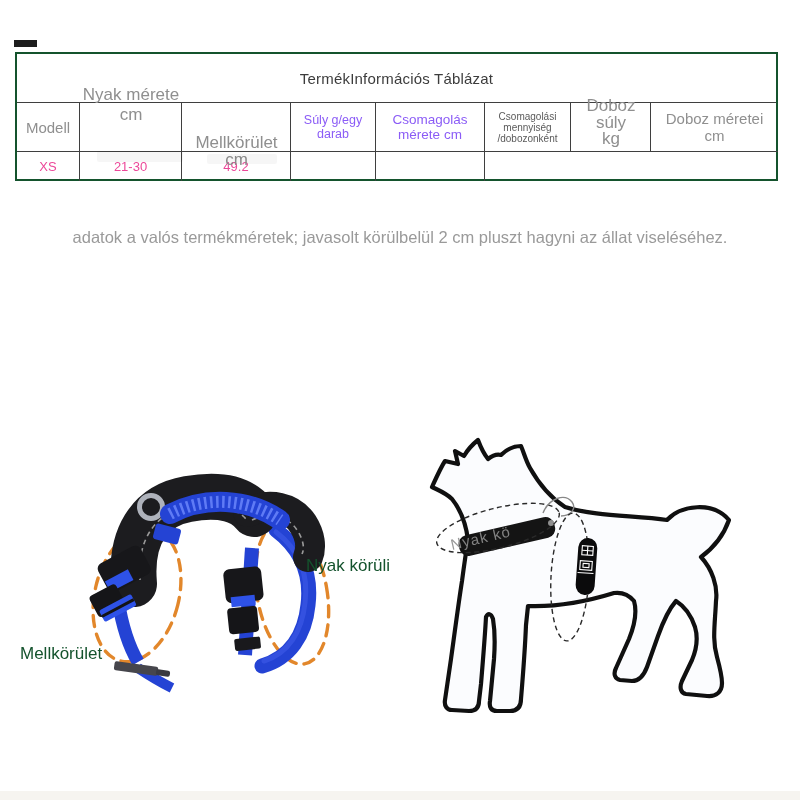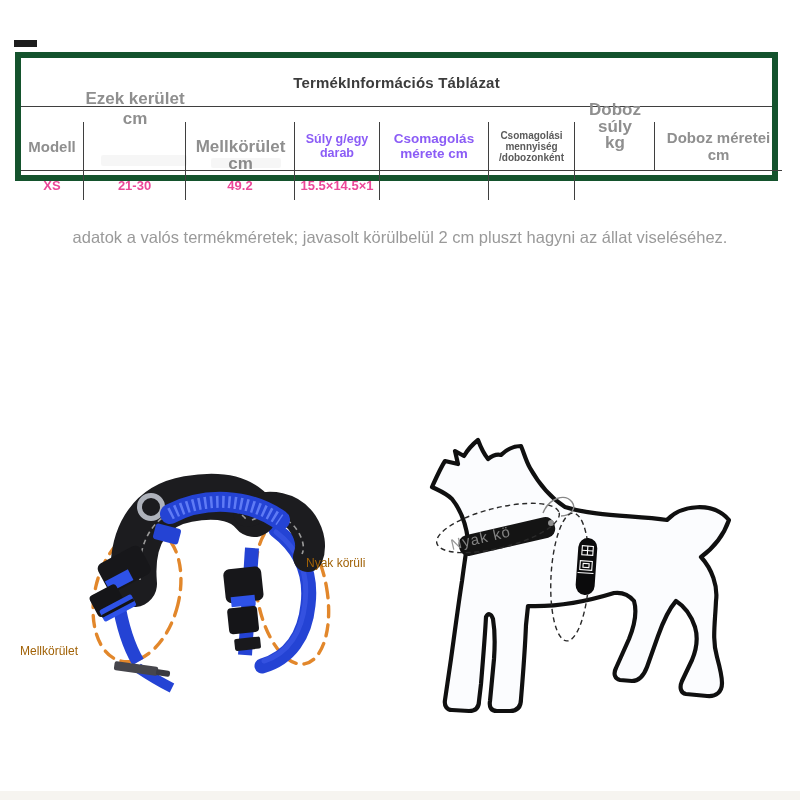--- a/index.html
+++ b/index.html
@@ -4,34 +4,32 @@
 <style>
   html,body{margin:0;padding:0;}
   body{
     width:800px;height:800px;position:relative;overflow:hidden;
     background:#ffffff;
     font-family:"Liberation Sans","DejaVu Sans",sans-serif;
   }
   
   .tbl{
     position:absolute;left:15px;top:52px;width:763px;height:129px;
-    border:6px solid #14532d;box-sizing:border-box;position:absolute;
+    border:2px solid #14532d;box-sizing:border-box;position:absolute;
     background:transparent;
-    font-weight:bold;
   }
   .tbl-title-row{
     height:48px;border-bottom:1px solid #3f3f3f;
     display:flex;align-items:center;justify-content:center;
   }
   .tbl-title{font-size:15px;color:#3c3c3c;letter-spacing:0.2px;}
   .grid{
     display:grid;
     grid-template-columns:62px 102px 109px 85px 109px 86px 80px 128px;
     grid-template-rows:49px 29px;
-    margin-top:15px;
   }
   .cell{
     box-sizing:border-box;border-left:1px solid #3f3f3f;
     display:flex;flex-direction:column;align-items:center;justify-content:center;
     text-align:center;overflow:visible;
   }
   .cell.first{border-left:none;}
   .cell.hdr{border-bottom:1px solid #3f3f3f;}
   .hd-gray{color:#8f8f8f;}
   .hd-dark{color:#8b5cf6;}
@@ -45,21 +43,21 @@
   .ovh.nyak{left:63px;top:31px;width:102px;}
   .ovh.mell{left:165px;top:81px;width:109px;line-height:16.5px;}
   .ovh.dobozsuly{left:554px;top:44px;width:80px;line-height:16.5px;}
   .patch{position:absolute;background:rgba(0,0,0,0.035);border-radius:2px;pointer-events:none;}
   
   .note{
     position:absolute;left:20px;top:224px;width:760px;
     text-align:center;color:#9a9a9a;font-size:16.5px;line-height:26px;
   }
   
-  .img-label{position:absolute;color:#a16207;font-size:12px;}
+  .img-label{position:absolute;color:#14532d;font-size:17px;}
   .lbl-chest{left:20px;top:644px;}
   .lbl-neck{left:306px;top:556px;}
   
   .artifact{position:absolute;left:14px;top:40px;width:23px;height:7px;background:#1d1d1d;}
   .bottom-strip{position:absolute;left:0;bottom:0;width:800px;height:9px;background:#f6f4f0;}
   svg.scene{position:absolute;left:0;top:0;}
 </style>
 </head>
 <body>
 
@@ -91,28 +89,27 @@
     </div>
     <div class="cell hdr"></div>
     <div class="cell hdr">
       <span class="hd-gray f15">Doboz méretei</span>
       <span class="hd-gray f15">cm</span>
     </div>
 
     <div class="cell first data">XS</div>
     <div class="cell data">21-30</div>
     <div class="cell data">49.2</div>
-    <div class="cell data">15.5×14.5×1</div>
     <div class="cell data"></div>
     <div class="cell data"></div>
     <div class="cell data"></div>
   </div>
 
   <div class="ovh nyak">
-    <div>Ezek kerület</div>
+    <div>Nyak mérete</div>
     <div>cm</div>
   </div>
   <div class="ovh mell">
     <div>Mellkörület</div>
     <div>cm</div>
   </div>
   <div class="ovh dobozsuly">
     <div>Doboz</div>
     <div>súly</div>
     <div>kg</div>

